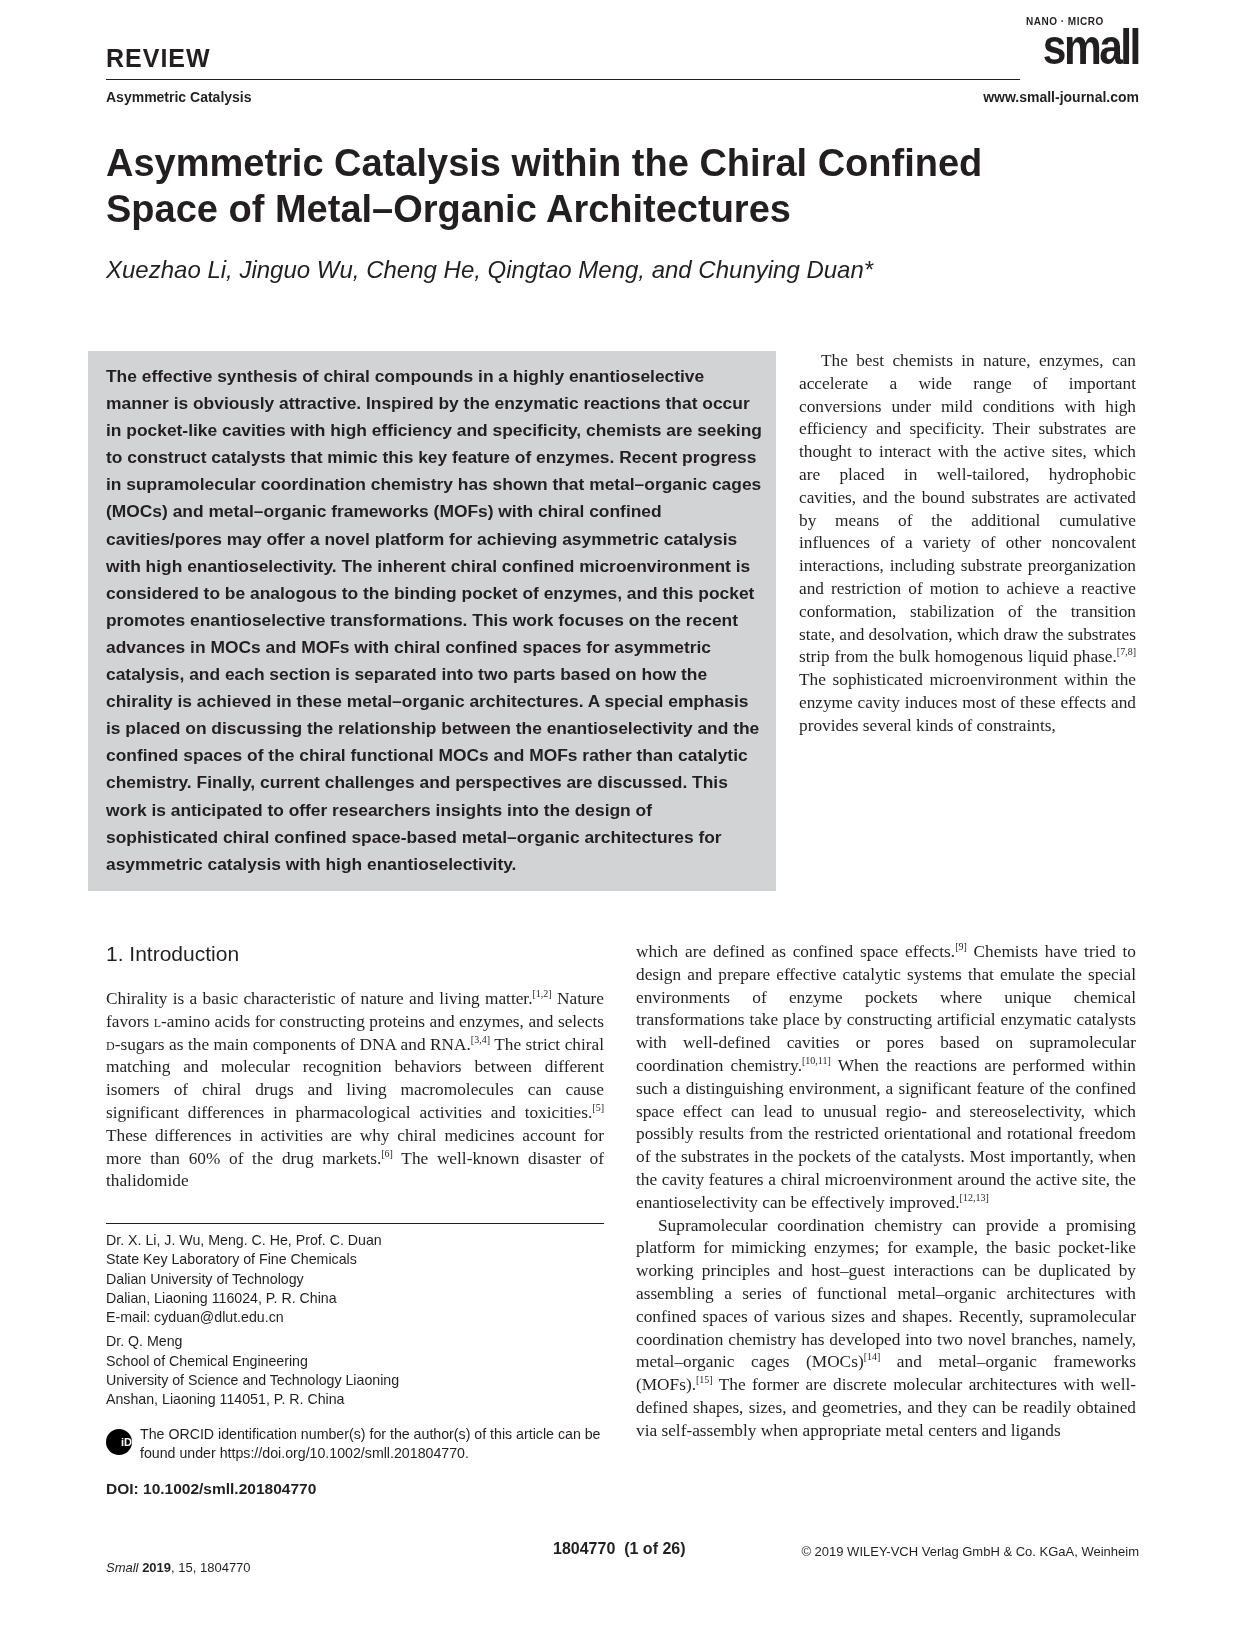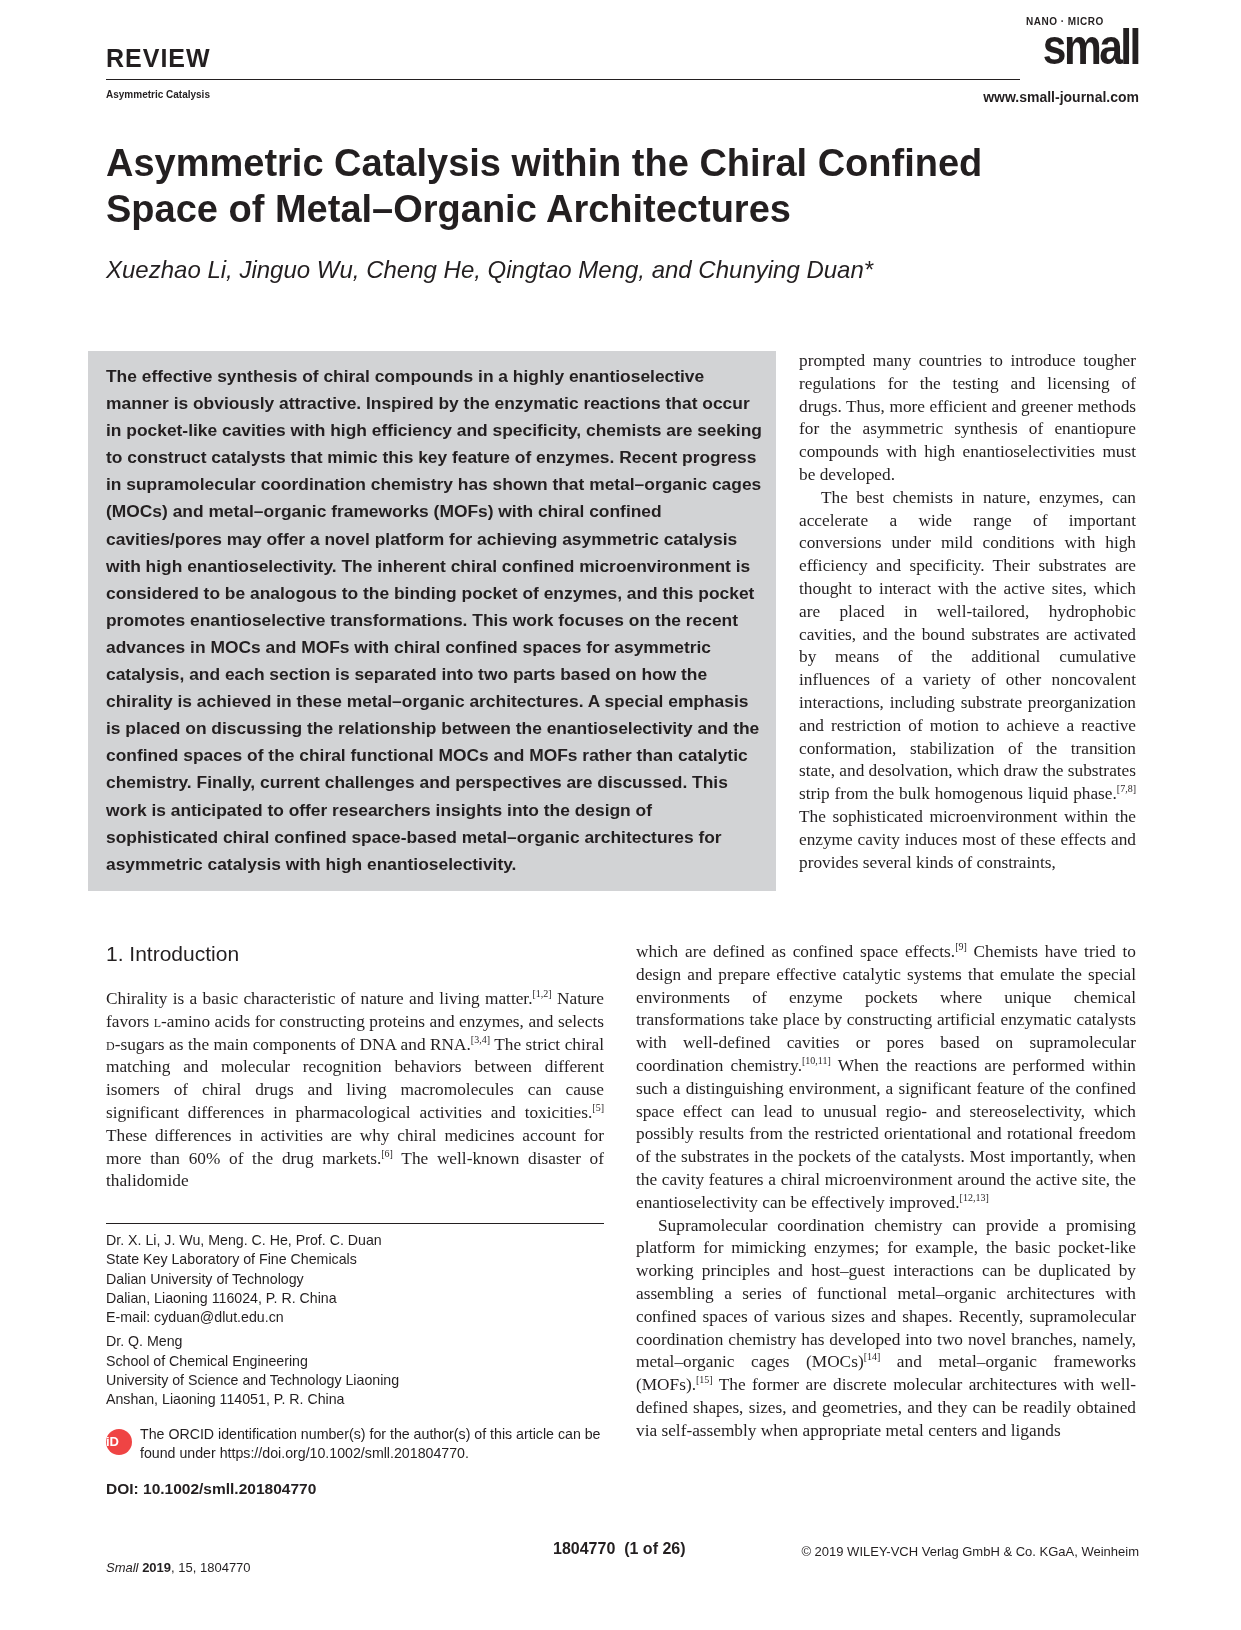--- a/index.html
+++ b/index.html
@@ -4,21 +4,21 @@
 <style>
   html, body { margin: 0; padding: 0; background: #ffffff; }
   body { width: 1241px; height: 1630px; position: relative; overflow: hidden; color: #231f20; }
   .sans { font-family: "Liberation Sans", "DejaVu Sans", sans-serif; }
   .serif { font-family: "Liberation Serif", "DejaVu Serif", serif; }
   .abs { position: absolute; }
 
   
   .review { left: 106px; top: 44px; font-size: 25px; font-weight: bold; letter-spacing: 1px; }
   .header-rule { left: 106px; top: 79px; width: 914px; height: 1px; background: #231f20; }
-  .section-tag { left: 106px; top: 89px; font-size: 10px; font-weight: bold; text-align: right; }
+  .section-tag { left: 106px; top: 89px; font-size: 14px; font-weight: bold; text-align: right; }
   .logo { left: 1026px; top: 16px; width: 112px; text-align: left; }
   .logo .nm { font-size: 10px; font-weight: bold; letter-spacing: 0.5px; display: block; }
   .logo .sm { font-size: 50px; font-weight: bold; line-height: 40px; letter-spacing: -3px; display: block; transform: scaleX(0.85); transform-origin: right; }
   .journal-url { right: 102px; top: 89px; font-size: 14px; font-weight: bold; }
 
   
   .title { left: 106px; top: 140px; width: 960px; font-size: 38px; font-weight: bold; line-height: 46px; }
   .authors { left: 106px; top: 256px; font-size: 24px; font-style: italic; }
 
   
@@ -37,21 +37,21 @@
   .col-right-bottom { left: 636px; top: 941px; width: 500px; font-size: 17.3px; line-height: 22.8px; text-align: justify; }
   sup { font-size: 10px; line-height: 0; vertical-align: super; }
   .smallcaps { font-variant: small-caps; }
 
   
   .aff-rule { left: 106px; top: 1223px; width: 498px; height: 1px; background: #231f20; }
   .aff { left: 106px; top: 1231px; font-size: 14.2px; line-height: 19.3px; }
   .aff div { white-space: nowrap; }
   .aff .gap { height: 5px; }
   .orcid { left: 106px; top: 1425px; width: 498px; font-size: 14.2px; line-height: 19px; }
-  .orcid-icon { position: absolute; left: 0; top: 4px; width: 26px; height: 26px; border-radius: 50%; background: #ef4444; color: #ffffff; font-size: 13px; font-weight: bold; text-align: left; line-height: 26px; }
+  .orcid-icon { position: absolute; left: 0; top: 4px; width: 26px; height: 26px; border-radius: 50%; background: #000000; color: #ffffff; font-size: 11px; font-weight: bold; text-align: right; line-height: 26px; }
   .orcid-text { position: absolute; left: 34px; top: 0; width: 470px; }
   .doi { left: 106px; top: 1480px; font-size: 15.5px; font-weight: bold; }
 
   
   .footer-left { left: 106px; top: 1544px; font-size: 13px; margin-top: 16px; }
   .footer-center { left: 553px; top: 1540px; font-size: 16px; font-weight: bold; }
   .footer-right { right: 102px; top: 1544px; font-size: 13px; }
 </style>
 </head>
 <body>
@@ -65,21 +65,20 @@
 </div>
 <div class="abs sans journal-url">www.small-journal.com</div>
 
 <div class="abs sans title">Asymmetric Catalysis within the Chiral Confined Space of Metal–Organic Architectures</div>
 <div class="abs sans authors">Xuezhao Li, Jinguo Wu, Cheng He, Qingtao Meng, and Chunying Duan*</div>
 
 <div class="abs abstract-box"></div>
 <div class="abs sans abstract-text">The effective synthesis of chiral compounds in a highly enantioselective manner is obviously attractive. Inspired by the enzymatic reactions that occur in pocket-like cavities with high efficiency and specificity, chemists are seeking to construct catalysts that mimic this key feature of enzymes. Recent progress in supramolecular coordination chemistry has shown that metal–organic cages (MOCs) and metal–organic frameworks (MOFs) with chiral confined cavities/pores may offer a novel platform for achieving asymmetric catalysis with high enantioselectivity. The inherent chiral confined microenvironment is considered to be analogous to the binding pocket of enzymes, and this pocket promotes enantioselective transformations. This work focuses on the recent advances in MOCs and MOFs with chiral confined spaces for asymmetric catalysis, and each section is separated into two parts based on how the chirality is achieved in these metal–organic architectures. A special emphasis is placed on discussing the relationship between the enantioselectivity and the confined spaces of the chiral functional MOCs and MOFs rather than catalytic chemistry. Finally, current challenges and perspectives are discussed. This work is anticipated to offer researchers insights into the design of sophisticated chiral confined space-based metal–organic architectures for asymmetric catalysis with high enantioselectivity.</div>
 
 <div class="abs serif col-right-top">
-  <p>prompted many countries to introduce tougher regulations for the testing and licensing of drugs. Thus, more efficient and greener methods for the asymmetric synthesis of enantiopure compounds with high enantioselectivities must be developed.</p>
   <p class="indent"><span>The best chemists in nature, enzymes, can accelerate a wide range of important conversions under mild conditions with high efficiency and specificity. Their substrates are thought to interact with the active sites, which are placed in well-tailored, hydrophobic cavities, and the bound substrates are activated by means of the additional cumulative influences of a variety of other noncovalent interactions, including substrate preorganization and restriction of motion to achieve a reactive conformation, stabilization of the transition state, and desolvation, which draw the substrates strip from the bulk homogenous liquid phase.</span><sup>[7,8]</sup><span> The sophisticated microenvironment within the enzyme cavity induces most of these effects and provides several kinds of constraints,</span></p>
 </div>
 
 <div class="abs sans intro-heading">1. Introduction</div>
 
 <div class="abs serif col-left">
   <p><span>Chirality is a basic characteristic of nature and living matter.</span><sup>[1,2]</sup><span> Nature favors </span><span class="smallcaps">l</span><span>-amino acids for constructing proteins and enzymes, and selects </span><span class="smallcaps">d</span><span>-sugars as the main components of DNA and RNA.</span><sup>[3,4]</sup><span> The strict chiral matching and molecular recognition behaviors between different isomers of chiral drugs and living macromolecules can cause significant differences in pharmacological activities and toxicities.</span><sup>[5]</sup><span> These differences in activities are why chiral medicines account for more than 60% of the drug markets.</span><sup>[6]</sup><span> The well-known disaster of thalidomide</span></p>
 </div>
 
 <div class="abs serif col-right-bottom">

